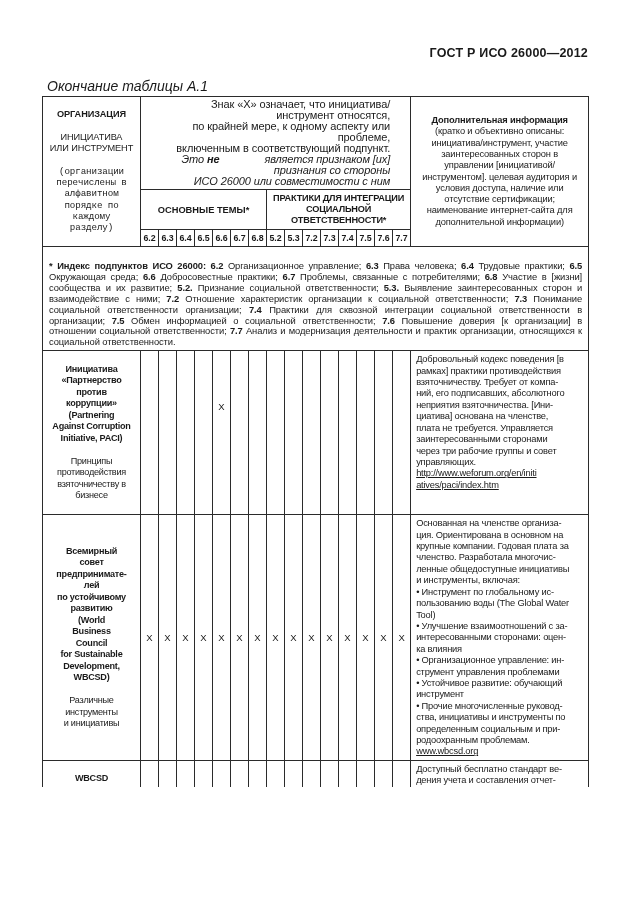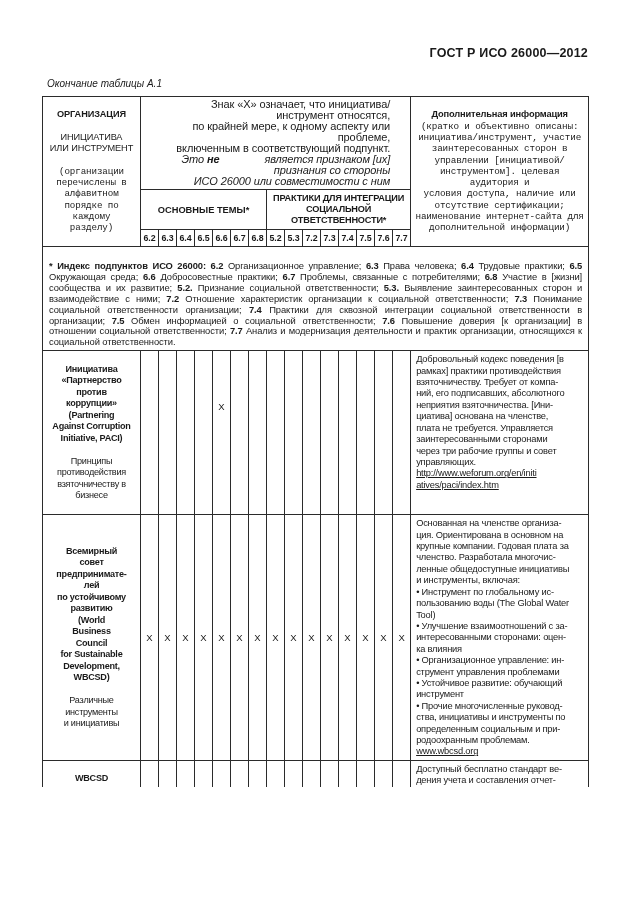--- a/index.html
+++ b/index.html
@@ -2,34 +2,34 @@
 <html><head>
 <meta charset="utf-8">
 <style>
   * { margin:0; padding:0; box-sizing:border-box; }
   html,body { background:#ffffff; }
   .page {
     position:relative; width:630px; height:787px; background:#ffffff;
     font-family:"Liberation Sans", sans-serif; color:#1a1a1a; overflow:hidden;
   }
   .doc-title { position:absolute; top:46px; right:42px; font-size:12.5px; font-weight:bold; letter-spacing:0.2px; }
-  .caption { position:absolute; top:78px; left:47px; font-size:10px; font-style:italic;text-align:right; }
+  .caption { position:absolute; top:78px; left:47px; font-size:14px; font-style:italic;text-align:right; }
   table.a1 { position:absolute; left:42px; top:96px; width:546px; border-collapse:collapse; table-layout:fixed; }
   table.a1 td { border:1px solid #2b2b2b; overflow:hidden; }
   
   td.org-head { text-align:center; vertical-align:middle; font-size:9.2px; line-height:11.3px; white-space:pre-line; letter-spacing:-0.1px; }
   td.org-head .oh-title { font-weight:bold; display:block; }
   td.org-head .oh-sub { display:block; }
   td.org-head .oh-note { display:block;font-family:Liberation Mono, monospace; }
   td.note-cell { text-align:right; vertical-align:middle; font-size:11px; line-height:11px; white-space:pre-line; letter-spacing:-0.1px; padding:2px 20px; }
   td.group-core { text-align:center; vertical-align:middle; font-weight:bold; font-size:9.3px; }
   td.group-practices { text-align:center; vertical-align:middle; font-weight:bold; font-size:9.2px; line-height:11px; white-space:pre-line; letter-spacing:-0.2px; }
   td.info-head { text-align:center; vertical-align:middle; font-size:9.3px; line-height:11.3px; letter-spacing:-0.15px; padding:2px 3px; }
   td.info-head .ih-title { font-weight:bold; display:block; }
-  td.info-head .ih-note { display:block; white-space:pre-line;font-family:Liberation Mono, monospace; }
+  td.info-head .ih-note { display:block; white-space:pre-line; }
   tr.note-row { height:57px; }
   tr.group-row { height:40px; }
   tr.num-row { height:17px; }
   td.num { text-align:center; vertical-align:middle; font-weight:bold; font-size:8.8px; padding:0; line-height:15px; }
   
   tr.footnote-row { height:85px; }
   td.footnote-cell { vertical-align:top; text-align:justify; font-size:9.4px; line-height:10.9px; padding:14px 6px 2px 6px; letter-spacing:-0.1px; }
   
   tr.r0 { height:145px; } tr.r1 { height:239px; } tr.r2 { height:143px; }
   td.name-cell { text-align:center; vertical-align:middle; font-size:9.1px; line-height:11.5px; white-space:pre-line; letter-spacing:-0.25px; padding:1px; }

